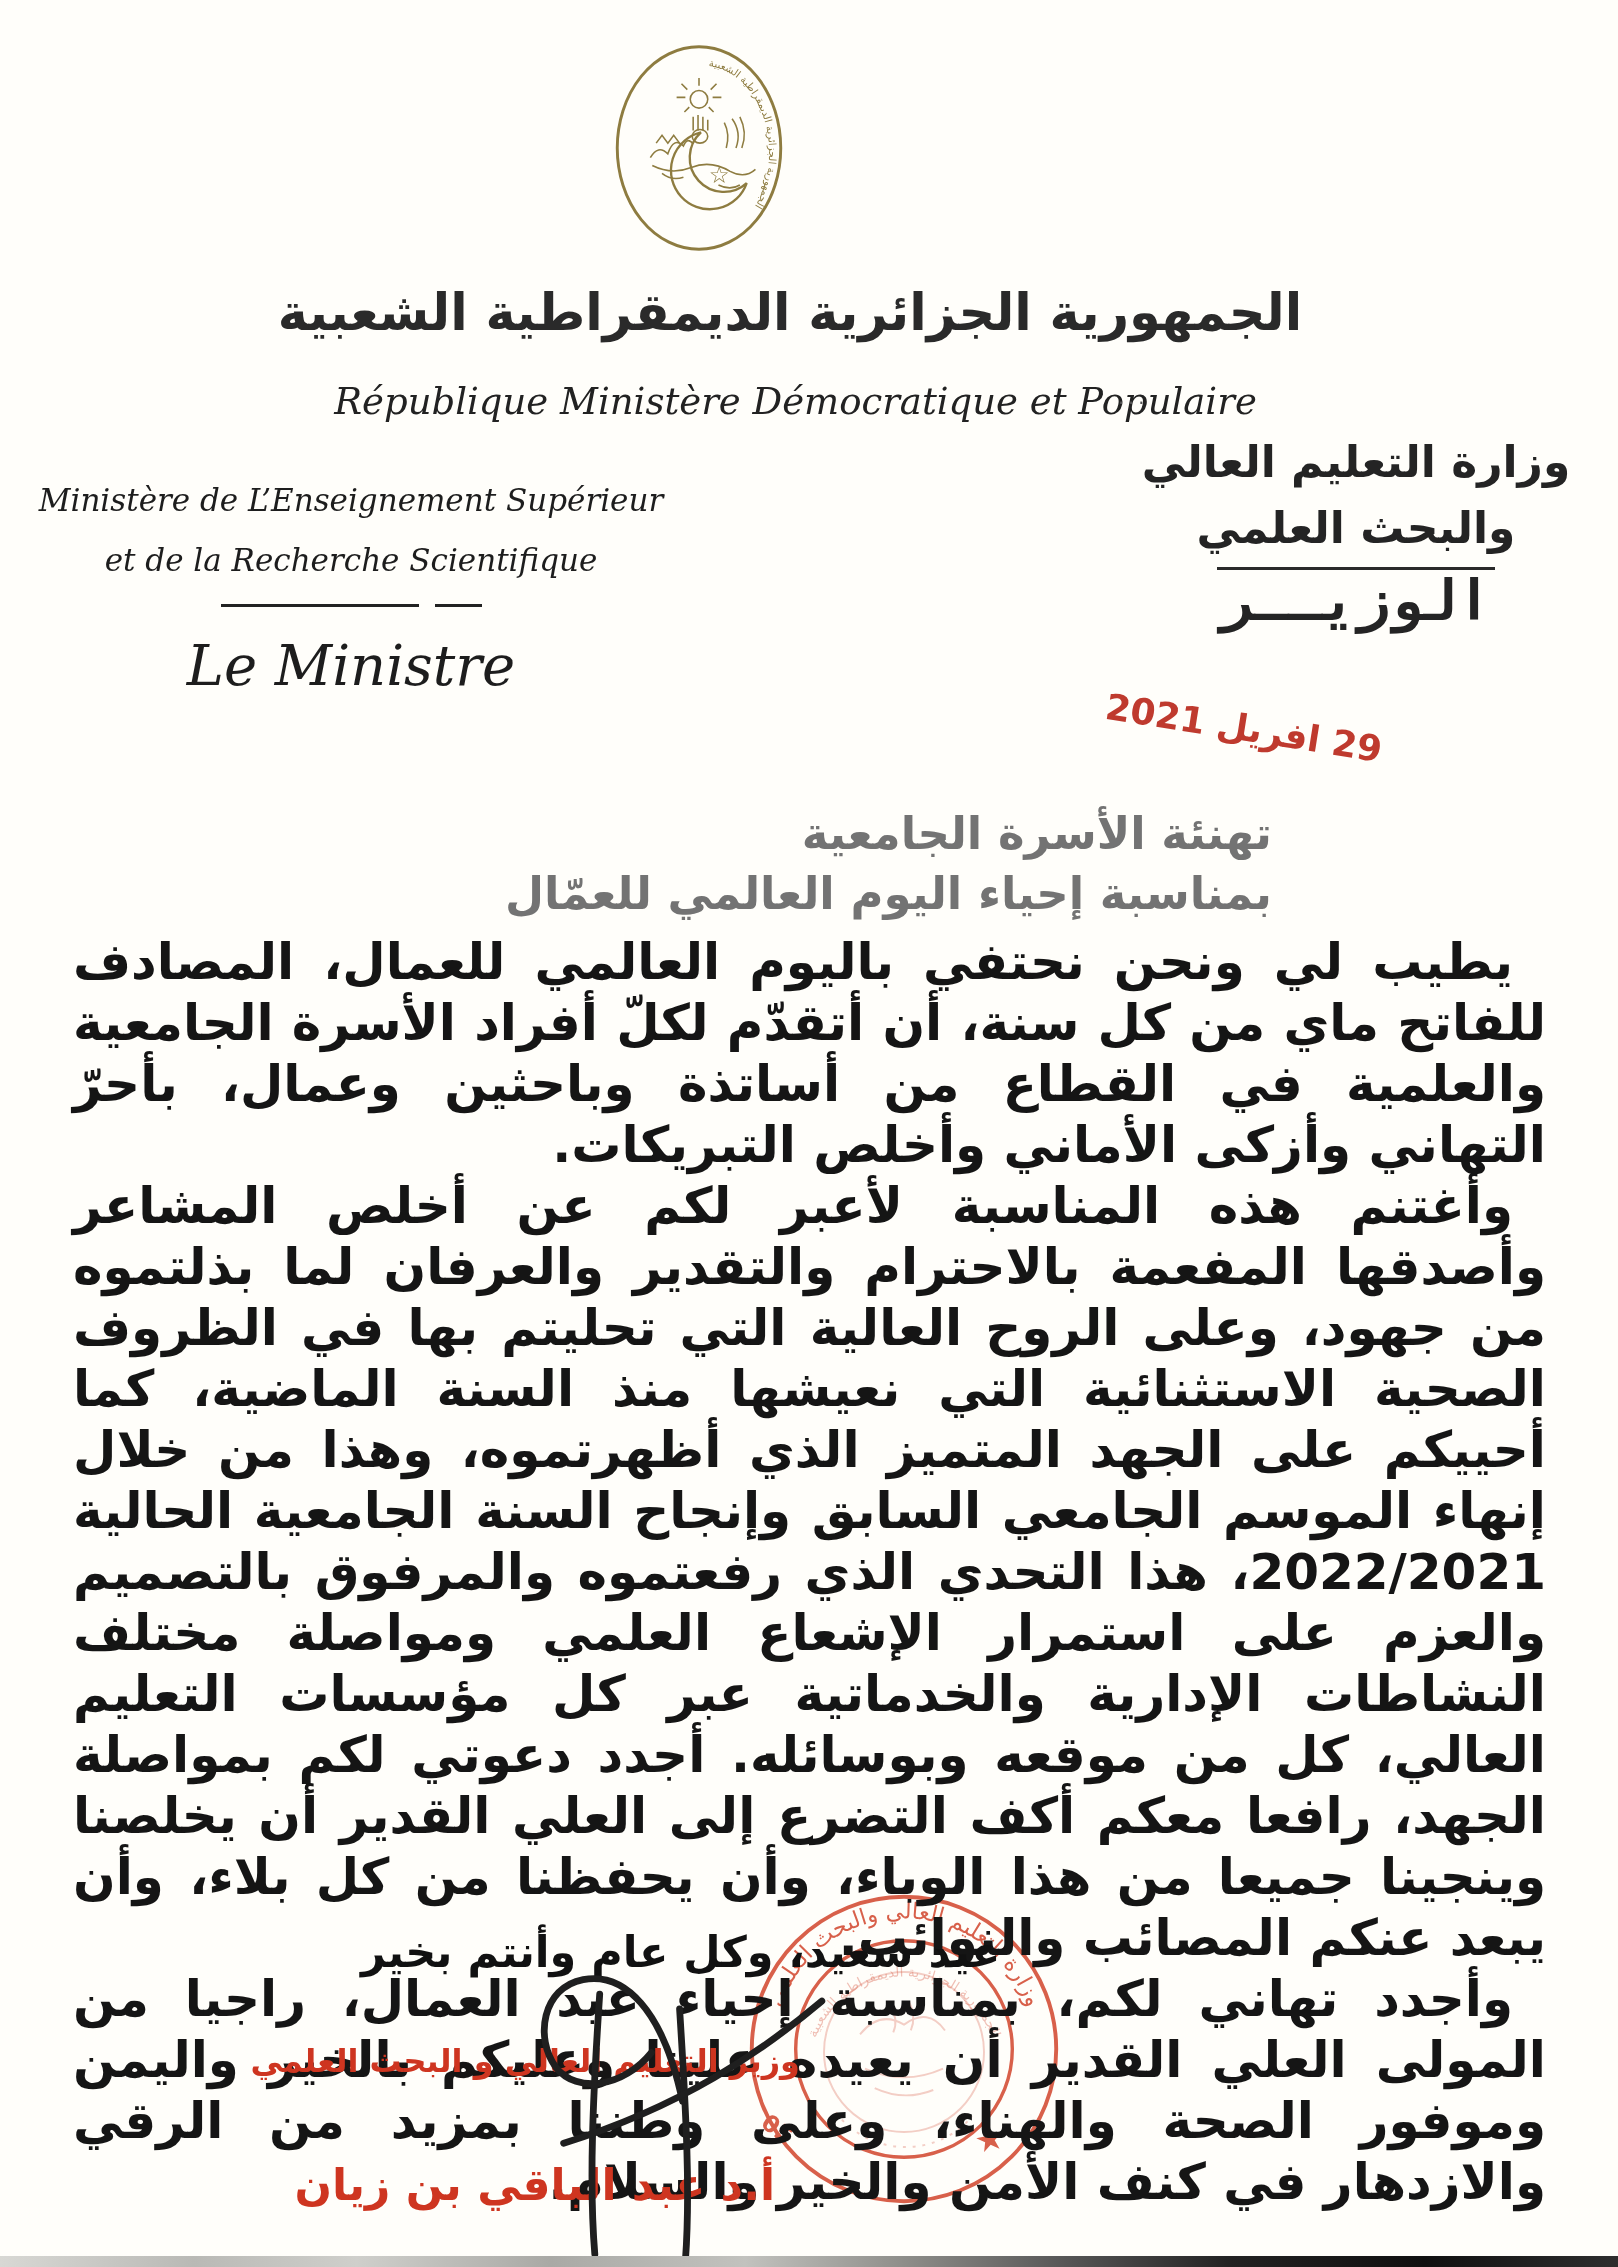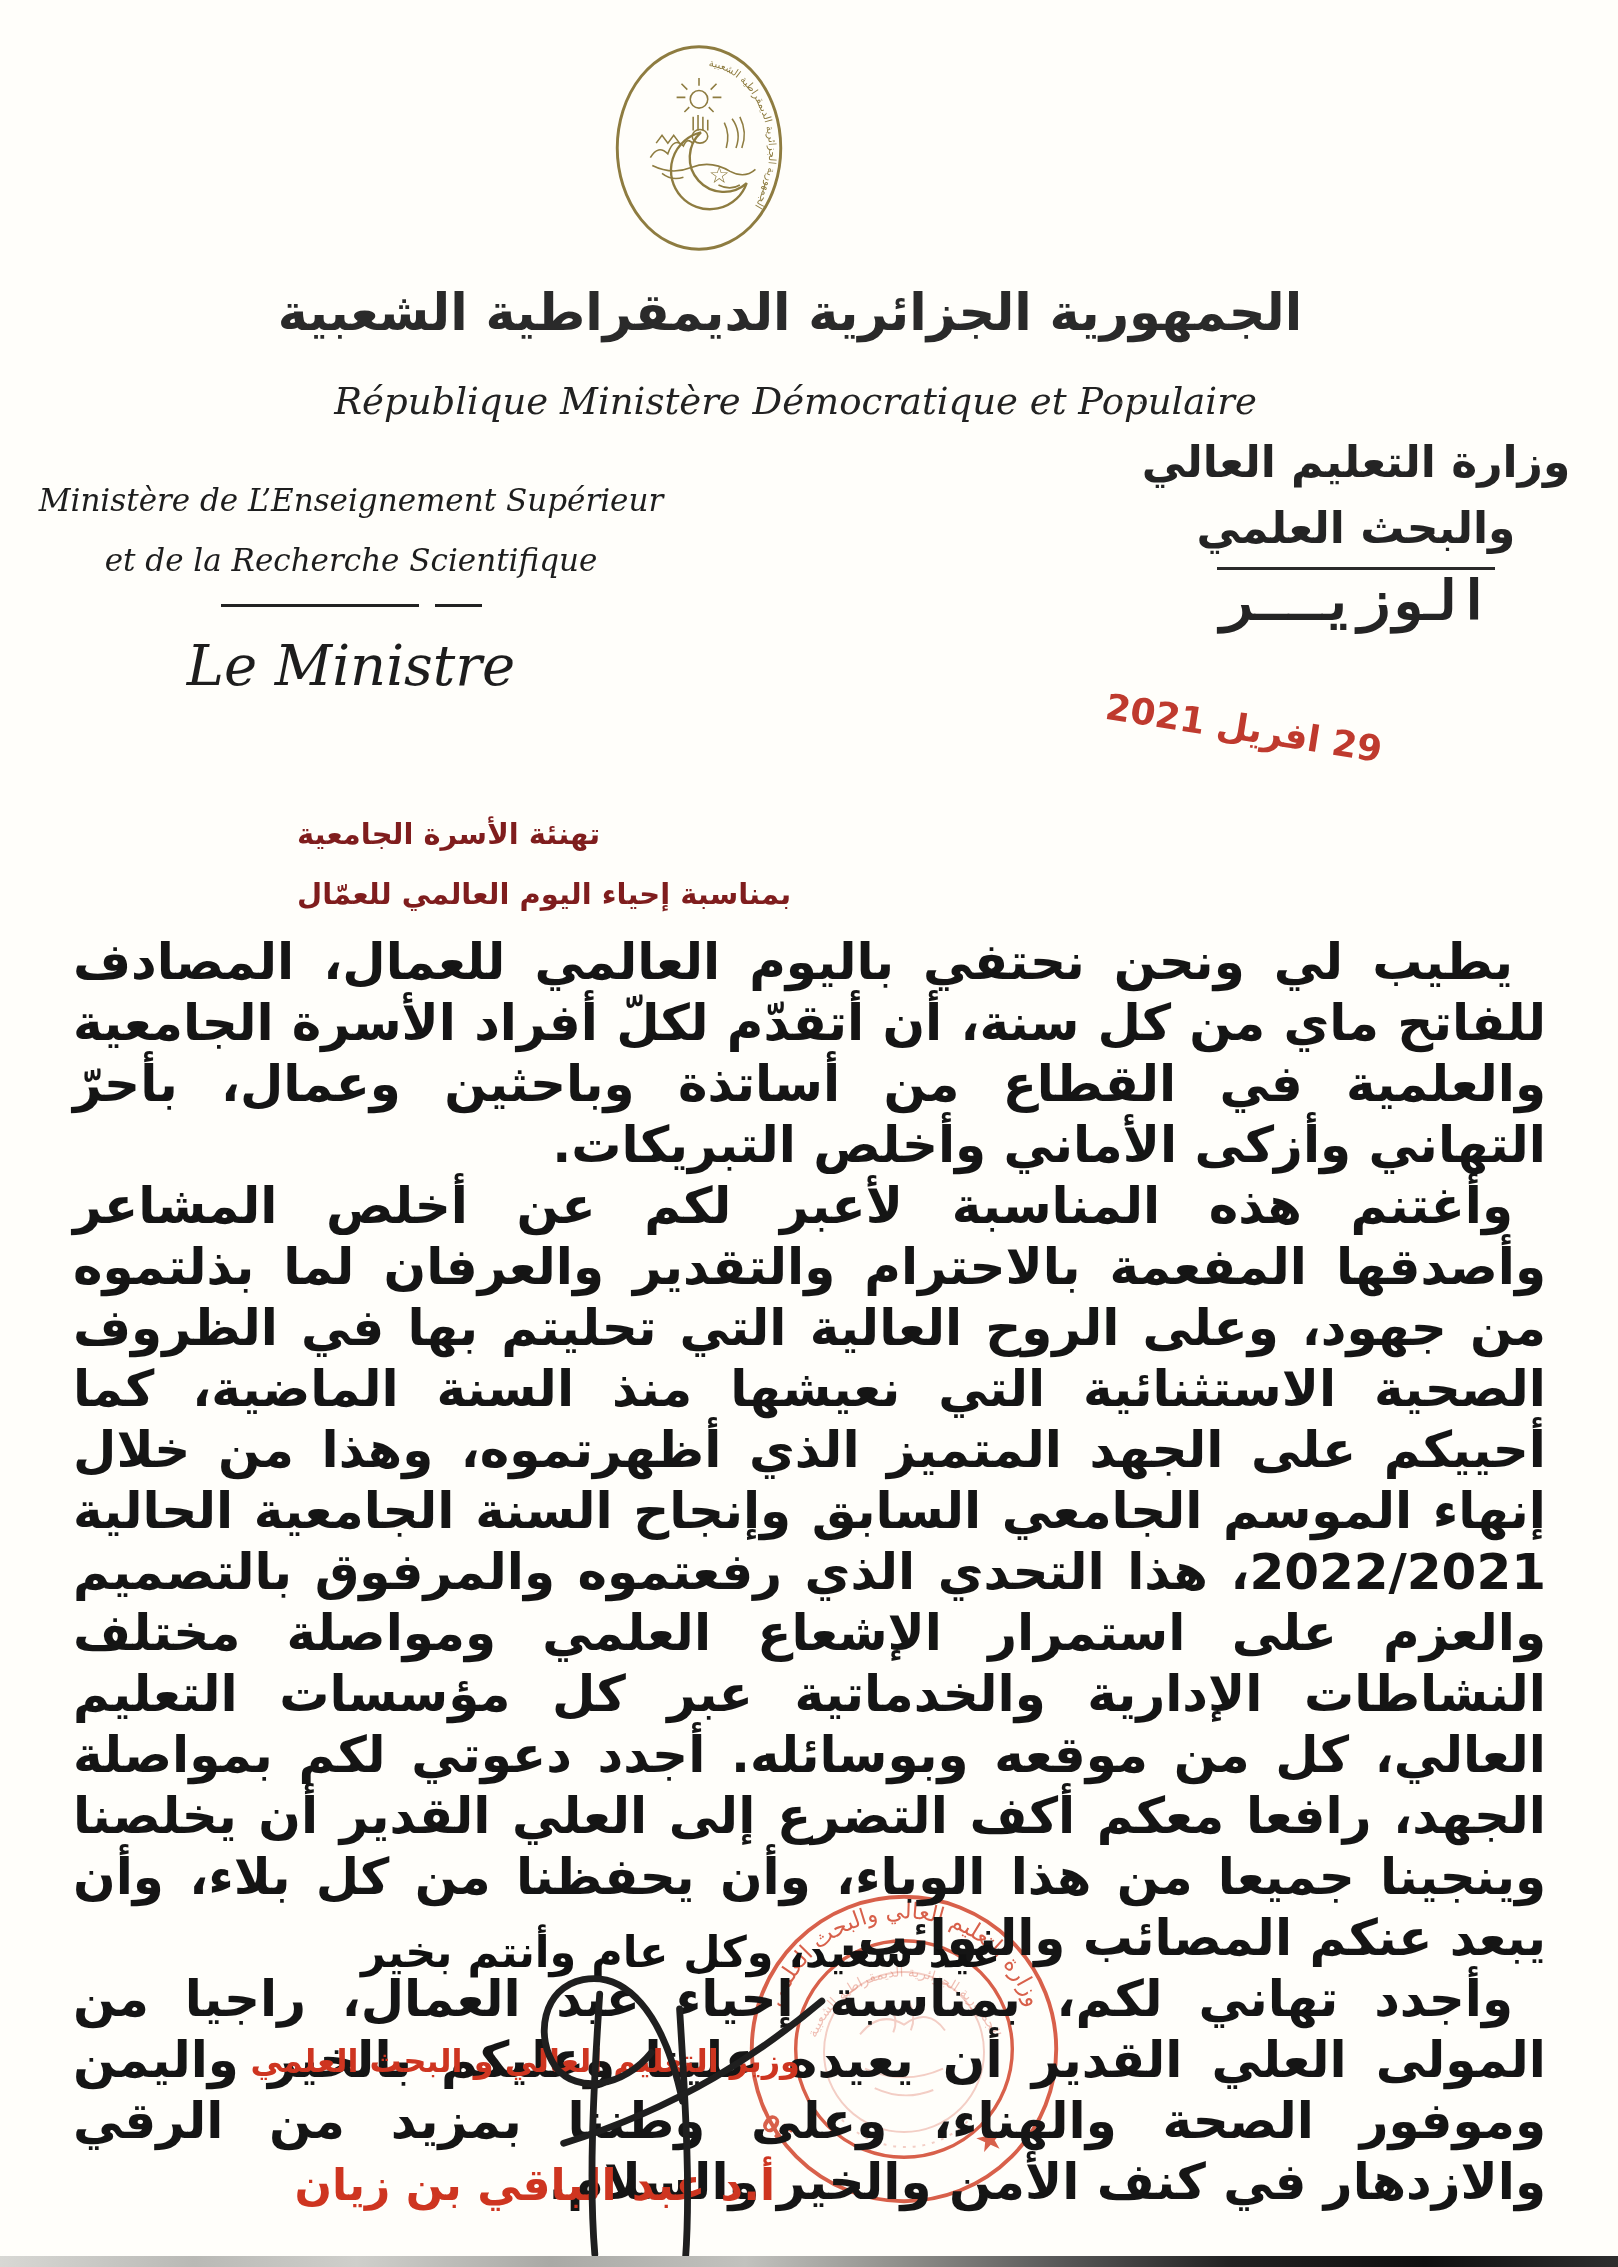--- a/index.html
+++ b/index.html
@@ -52,22 +52,22 @@
     position:absolute;left:1188px;top:714px;width:195px;
     direction:rtl;text-align:center;white-space:nowrap;
     font-size:36px;font-weight:bold;color:#bf3a2e;
     transform:rotate(9deg);
     letter-spacing:2px;
     z-index:1;
   }
   
   .letter-title{
     position:absolute;left:297px;top:804px;width:975px;
-    direction:rtl;text-align:left;
-    font-size:29px;font-weight:bold;line-height:60px;color:#7f1d1d;
+    direction:rtl;text-align:right;
+    font-size:45px;font-weight:bold;line-height:60px;color:#737373;
   }
   .letter-body{
     position:absolute;left:73px;top:932px;width:1473px;
     direction:rtl;text-align:justify;
     font-size:50px;font-weight:bold;line-height:61px;color:#151515;
     z-index:2;
   }
   .letter-body p{margin:0;text-indent:33px;}
   .closing{
     position:absolute;left:361px;top:1927px;width:790px;

